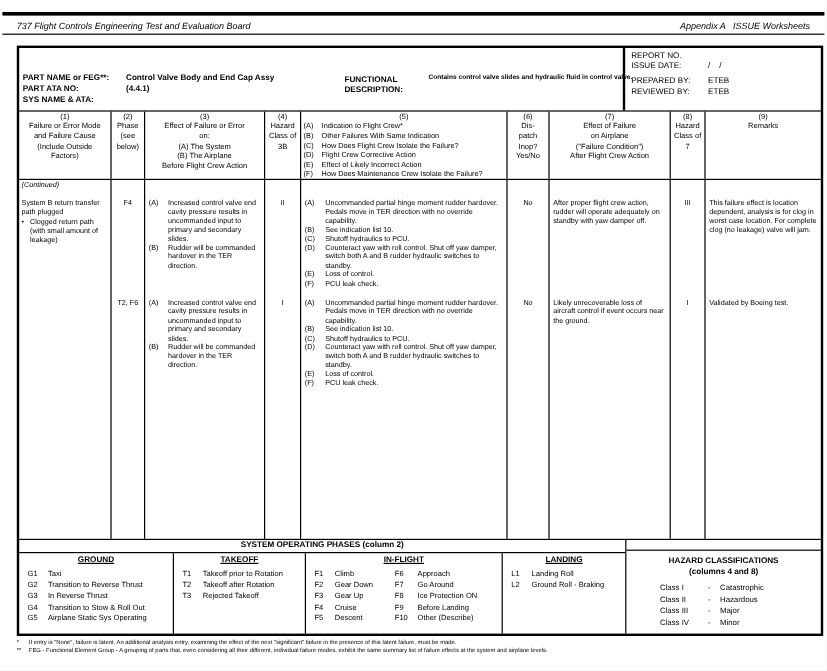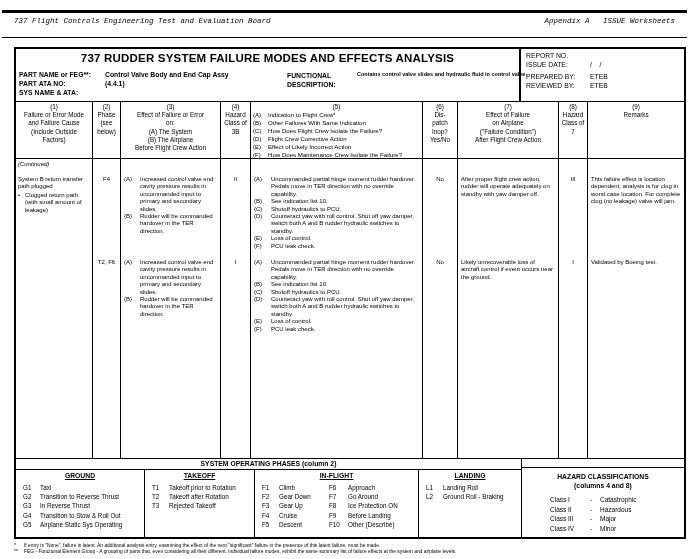--- a/index.html
+++ b/index.html
@@ -1,22 +1,22 @@
 <!DOCTYPE html>
 <html><head>
 <meta charset="utf-8">
 <style>
   * { margin:0; padding:0; box-sizing:border-box; }
   html,body { background:#e8e8e8; }
   body { font-family:"Liberation Sans", sans-serif; color:#000; }
   .page { position:relative; width:689px; height:559px; background:#fff; overflow:hidden; }
 
   .masthead { margin:10px 2px 0 2px; border-top:3px solid #000; border-bottom:1.5px solid #000;
-              display:flex; justify-content:space-between; padding:4px 12px 12px 12px;
-              font-style:italic; font-size:7.5px;font-family:Liberation Mono, monospace; }
+              display:flex; justify-content:space-between; padding:4px 12px 2px 12px;
+              font-style:italic; font-size:7.5px; }
   .prews { white-space:pre; }
   .pre   { white-space:pre-line; }
 
   .worksheet { margin:9px 3px 0 14px; border:2px solid #000; }
 
   
   .title-row { display:flex; border-bottom:1.5px solid #000; height:53px; }
   .title-left { flex:1; position:relative; }
   .main-title { text-align:center; font-weight:bold; font-size:11.5px; margin-top:3px; letter-spacing:.2px; }
   .part-info { position:absolute; left:3px; top:22px; right:2px; font-size:6.8px; font-weight:bold; height:30px; }
@@ -83,21 +83,20 @@
 
   <div class="masthead">
     <span>737 Flight Controls Engineering Test and Evaluation Board</span>
     <span class="prews">Appendix A   ISSUE Worksheets</span>
   </div>
 
   <div class="worksheet">
 
     <div class="title-row">
       <div class="title-left">
-        <div class="main-title">737 RUDDER SYSTEM FAILURE MODES AND EFFECTS ANALYSIS</div>
         <div class="part-info">
           <span class="pi pi-l1">PART NAME or FEG**:</span>
           <span class="pi pi-v1">Control Valve Body and End Cap Assy</span>
           <span class="pi pi-l2">PART ATA NO:</span>
           <span class="pi pi-v2">(4.4.1)</span>
           <span class="pi pi-l3">SYS NAME &amp; ATA:</span>
           <span class="pi pi-lf">FUNCTIONAL
 DESCRIPTION:</span>
           <span class="pi pi-vf">Contains control valve slides and hydraulic fluid in control valve.</span>
         </div>

